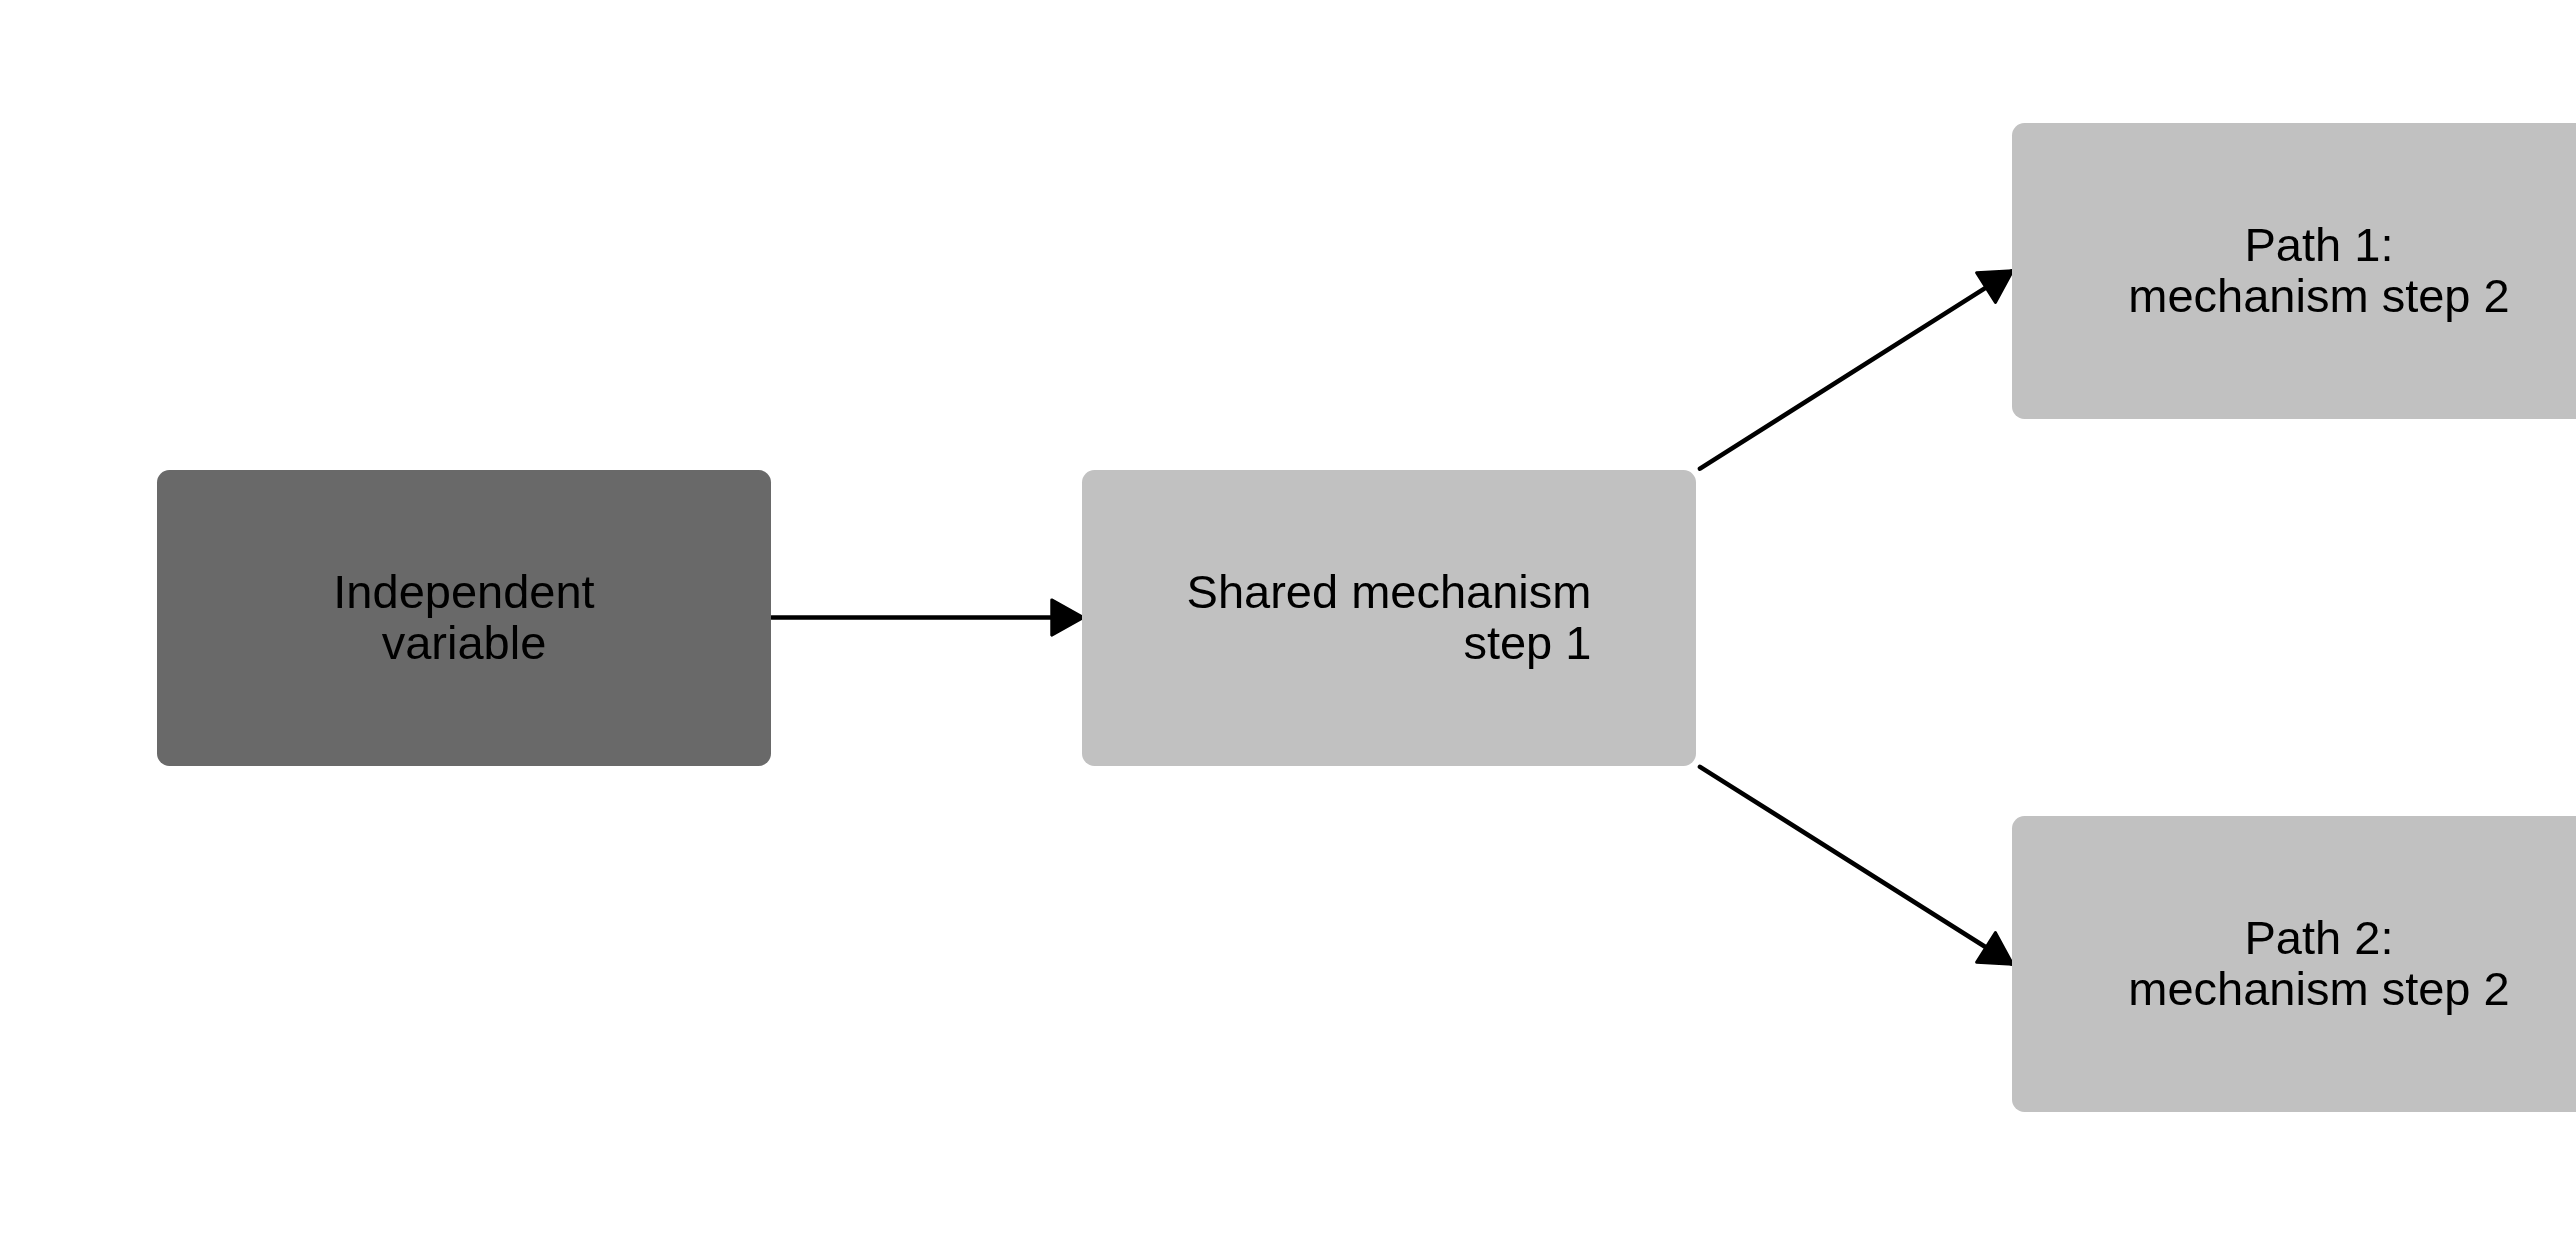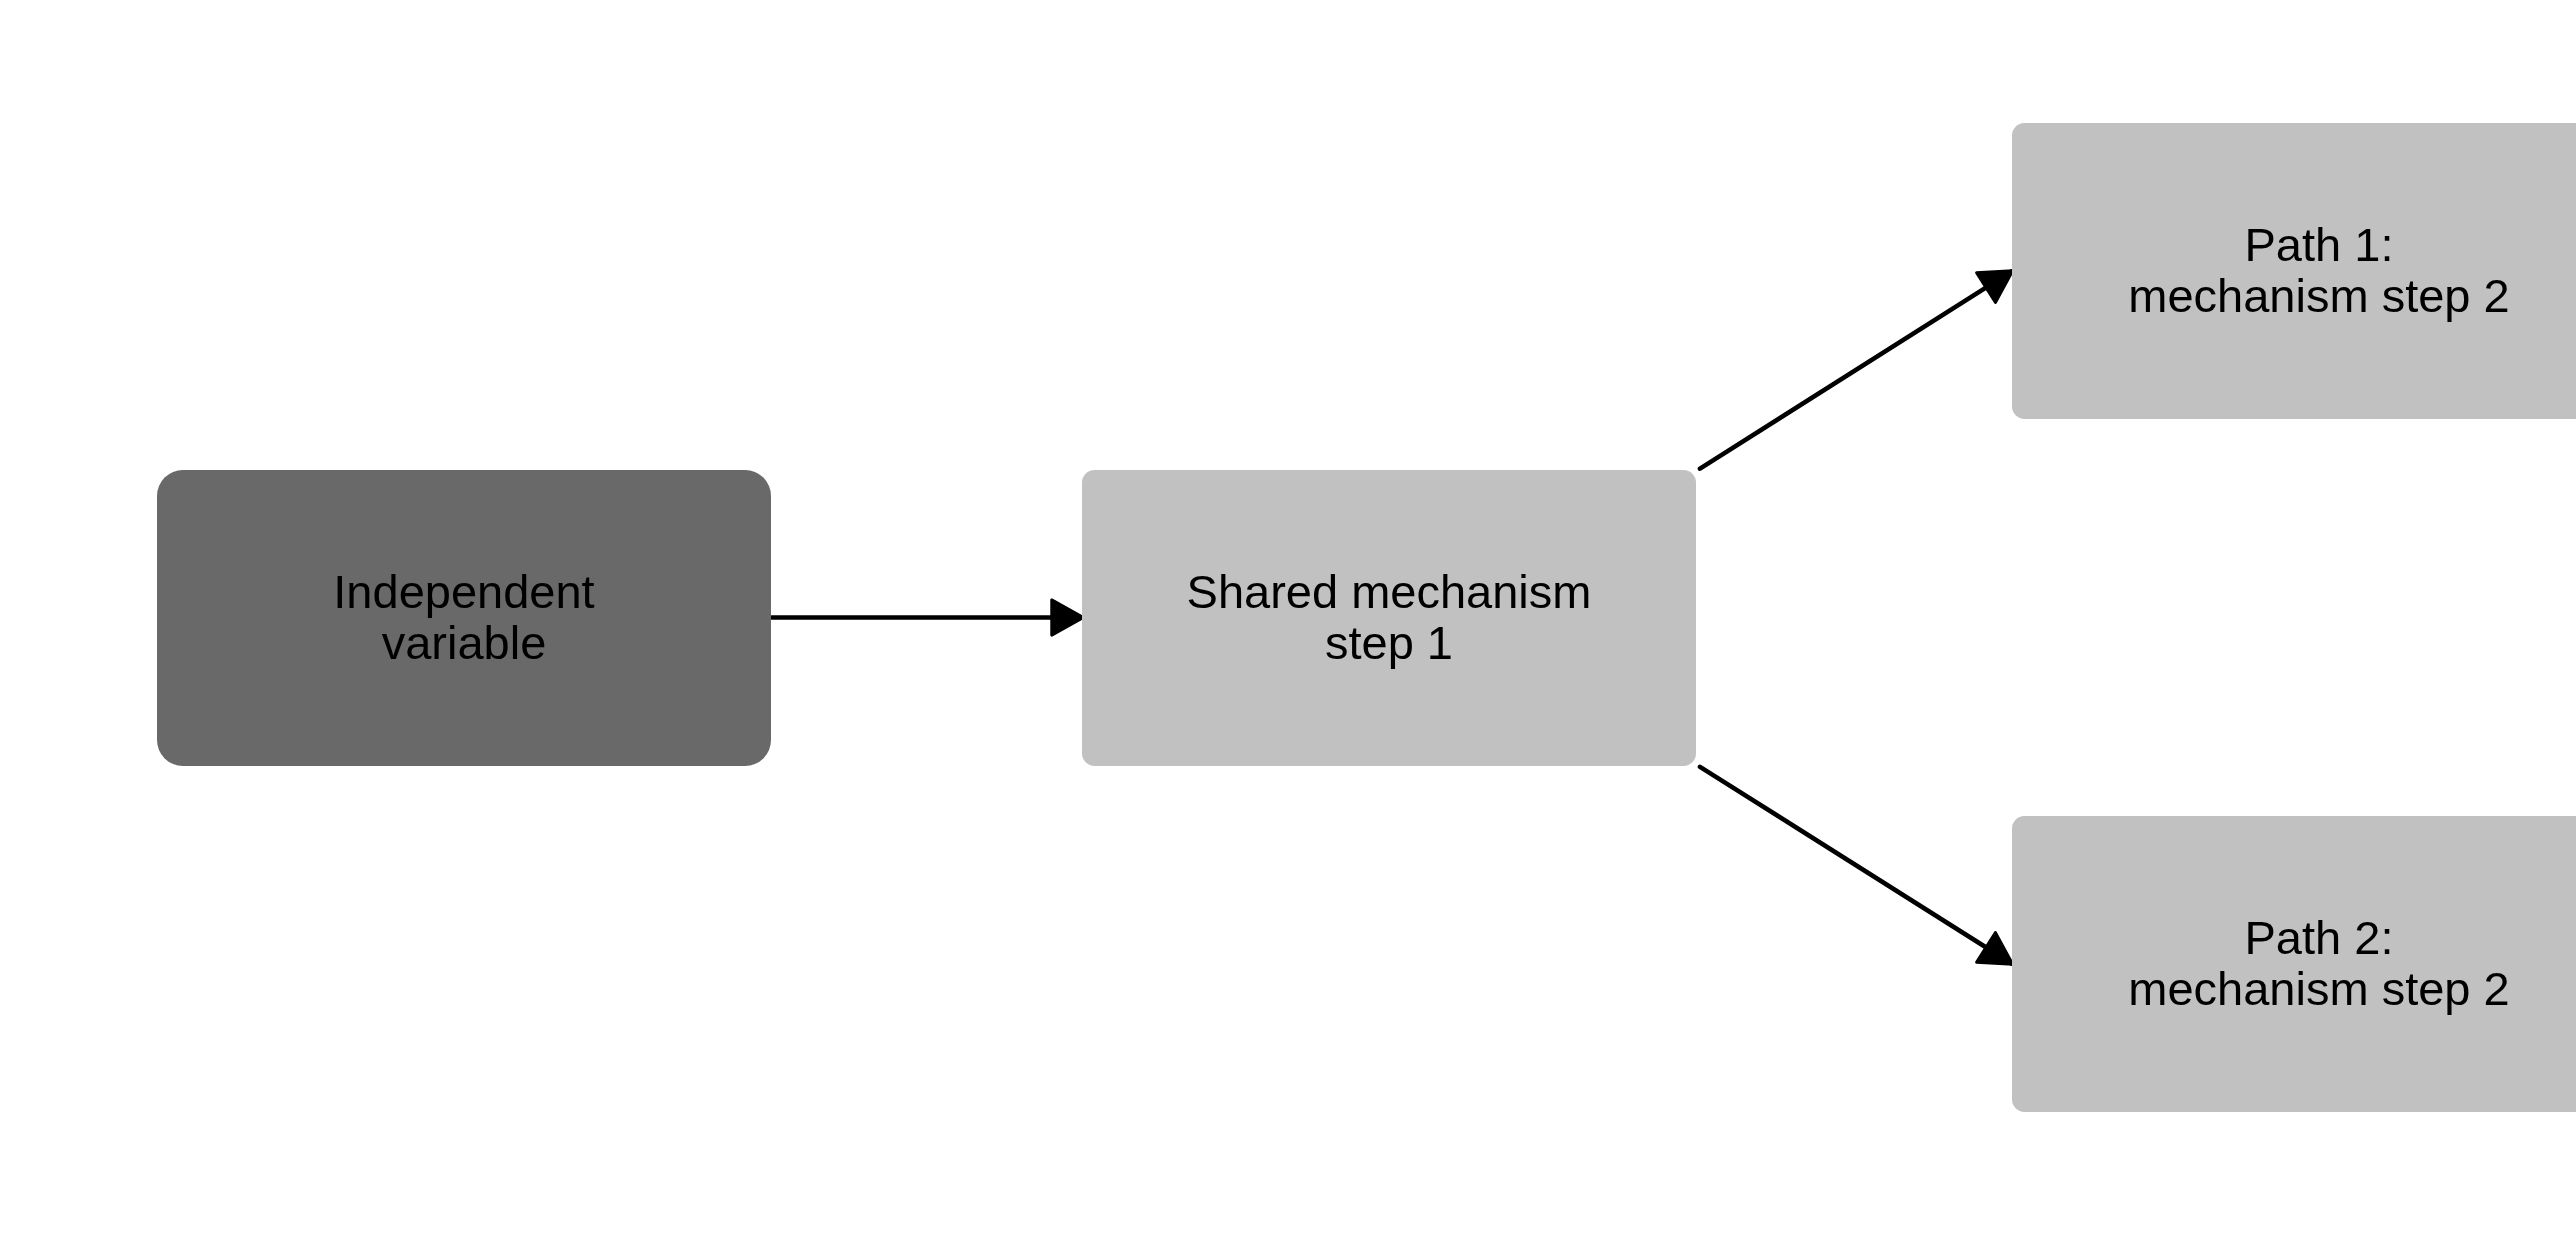--- a/index.html
+++ b/index.html
@@ -60,26 +60,26 @@
         <path d="M0.6,1.1 L9.4,6 L0.6,10.9 Z" fill="currentColor" stroke="currentColor" stroke-width="0.8" stroke-linejoin="round"></path>
       </marker>
     </defs>
     <line class="edge" x1="1497" y1="1199" x2="2100" y2="1199" marker-end="url(#arrowhead)"></line>
     <line class="edge" x1="3300" y1="910" x2="3905" y2="527" marker-end="url(#arrowhead)"></line>
     <line class="edge" x1="3300" y1="1489" x2="3905" y2="1871" marker-end="url(#arrowhead)"></line>
     <line class="edge" x1="5097" y1="527" x2="5705" y2="911" marker-end="url(#arrowhead)"></line>
     <line class="edge" x1="5097" y1="1871" x2="5705" y2="1488" marker-end="url(#arrowhead)"></line>
   </svg>
 
-  <div class="node n-independent" style="background: rgb(105, 105, 105); border-radius: 26px;">
+  <div class="node n-independent" style="background: rgb(105, 105, 105);">
     <span>Independent
 variable</span>
   </div>
 
-  <div class="node n-shared" style="background: rgb(193, 193, 193);">
+  <div class="node n-shared" style="background: rgb(193, 193, 193); text-align: right;">
     <span>Shared mechanism
 step 1</span>
   </div>
 
   <div class="node n-path1" style="background: rgb(193, 193, 193);">
     <span>Path 1:
 mechanism step 2</span>
   </div>
 
   <div class="node n-path2" style="background: rgb(193, 193, 193);">

